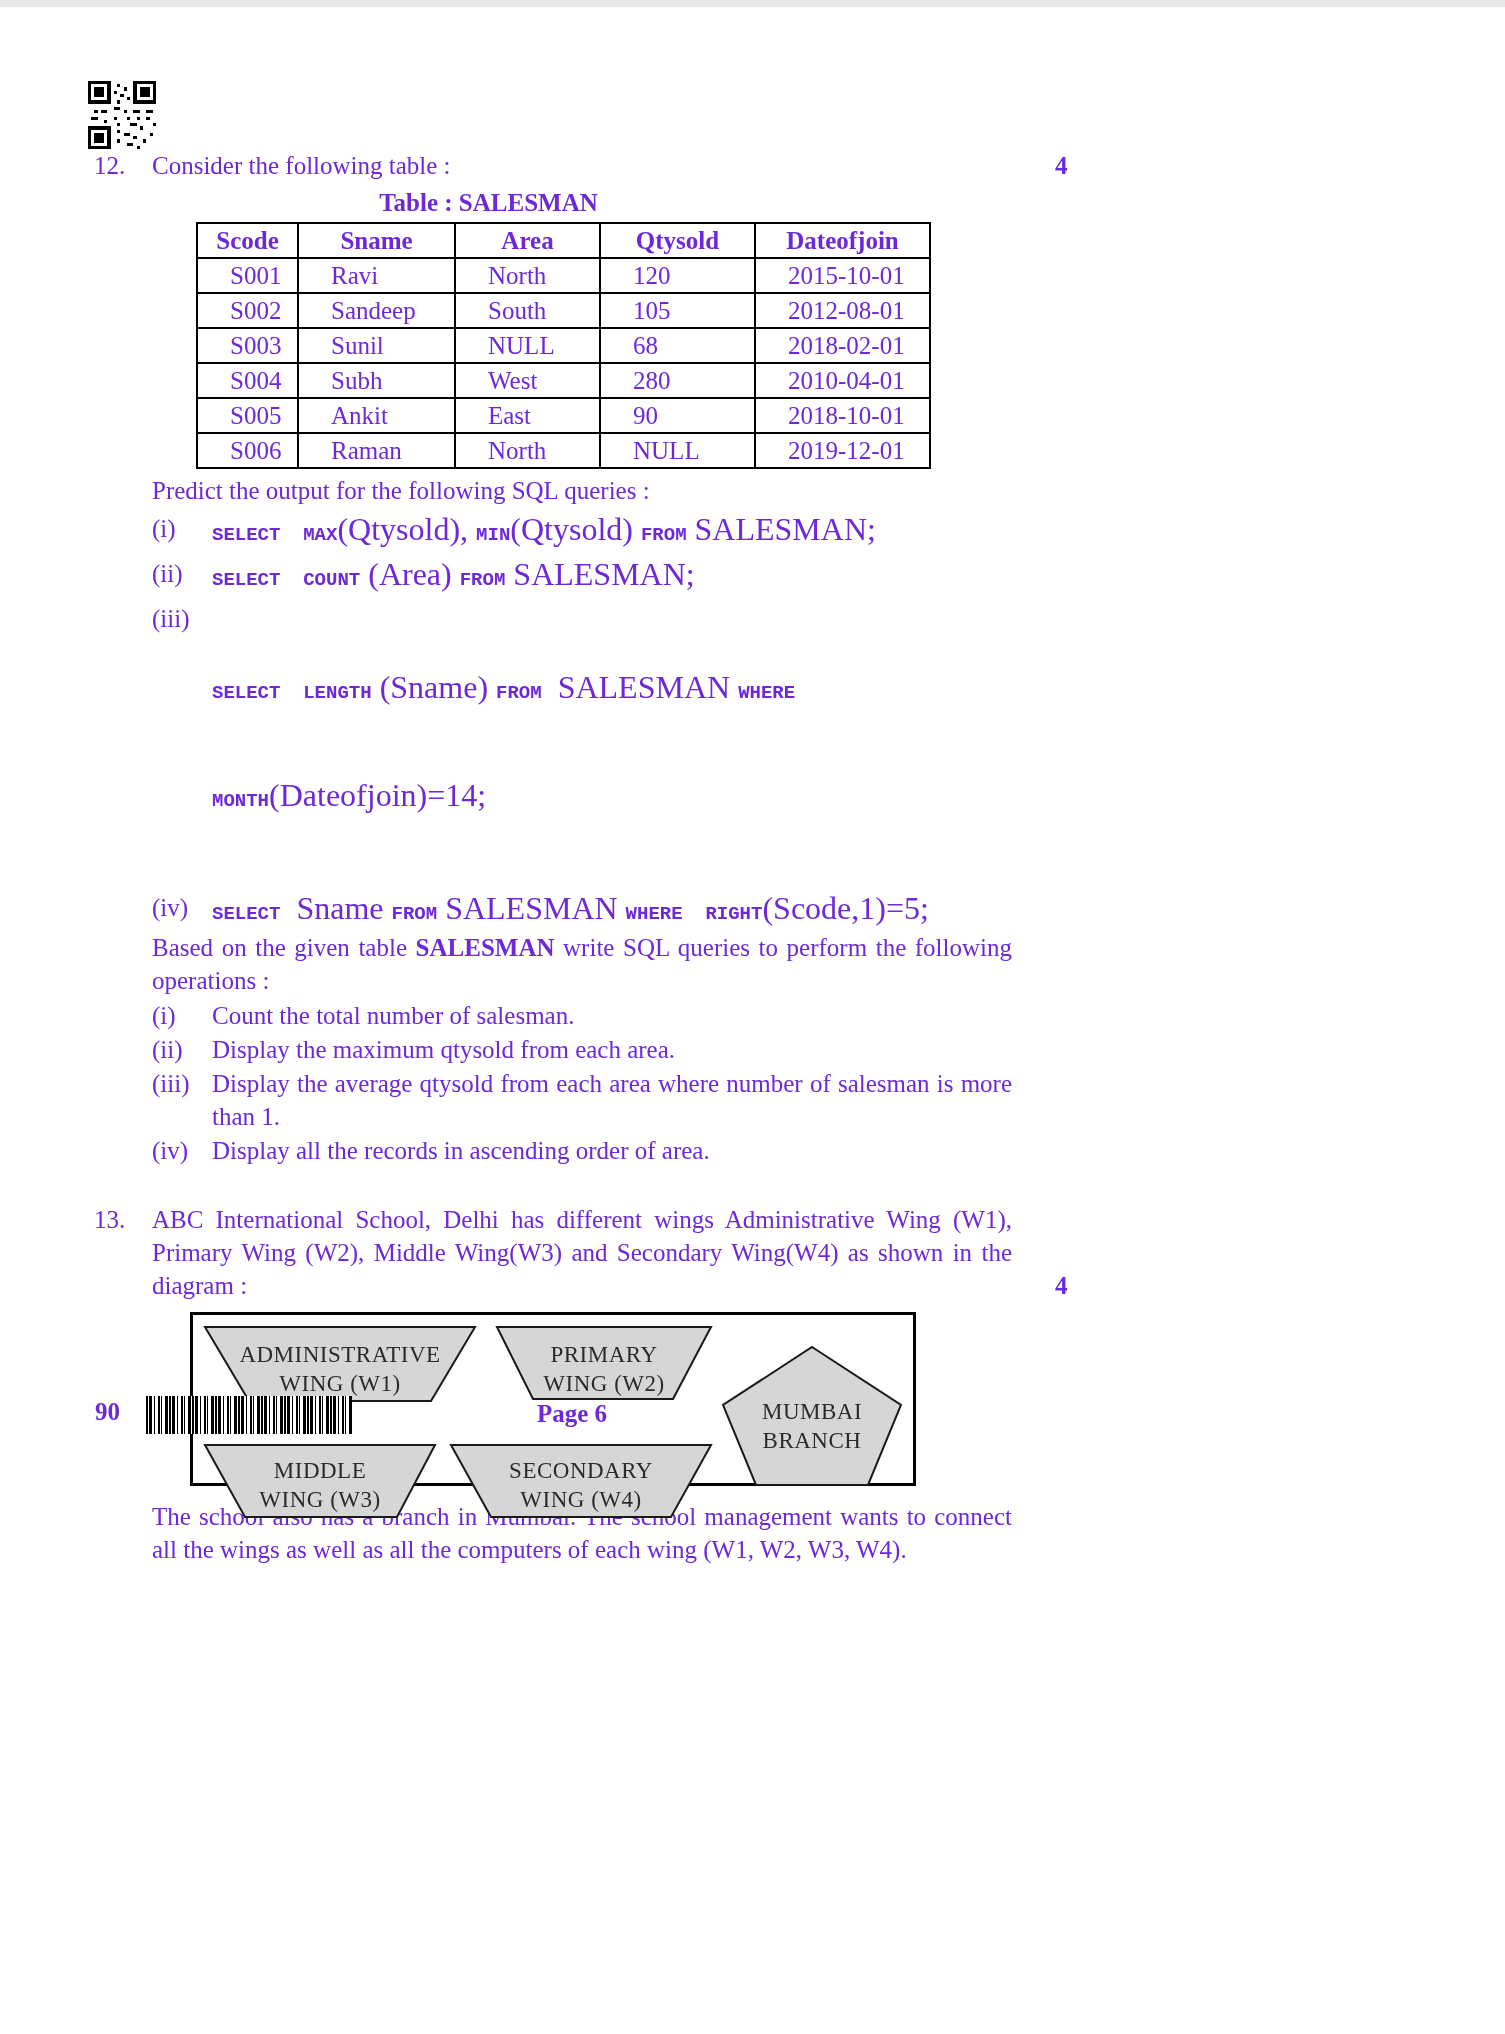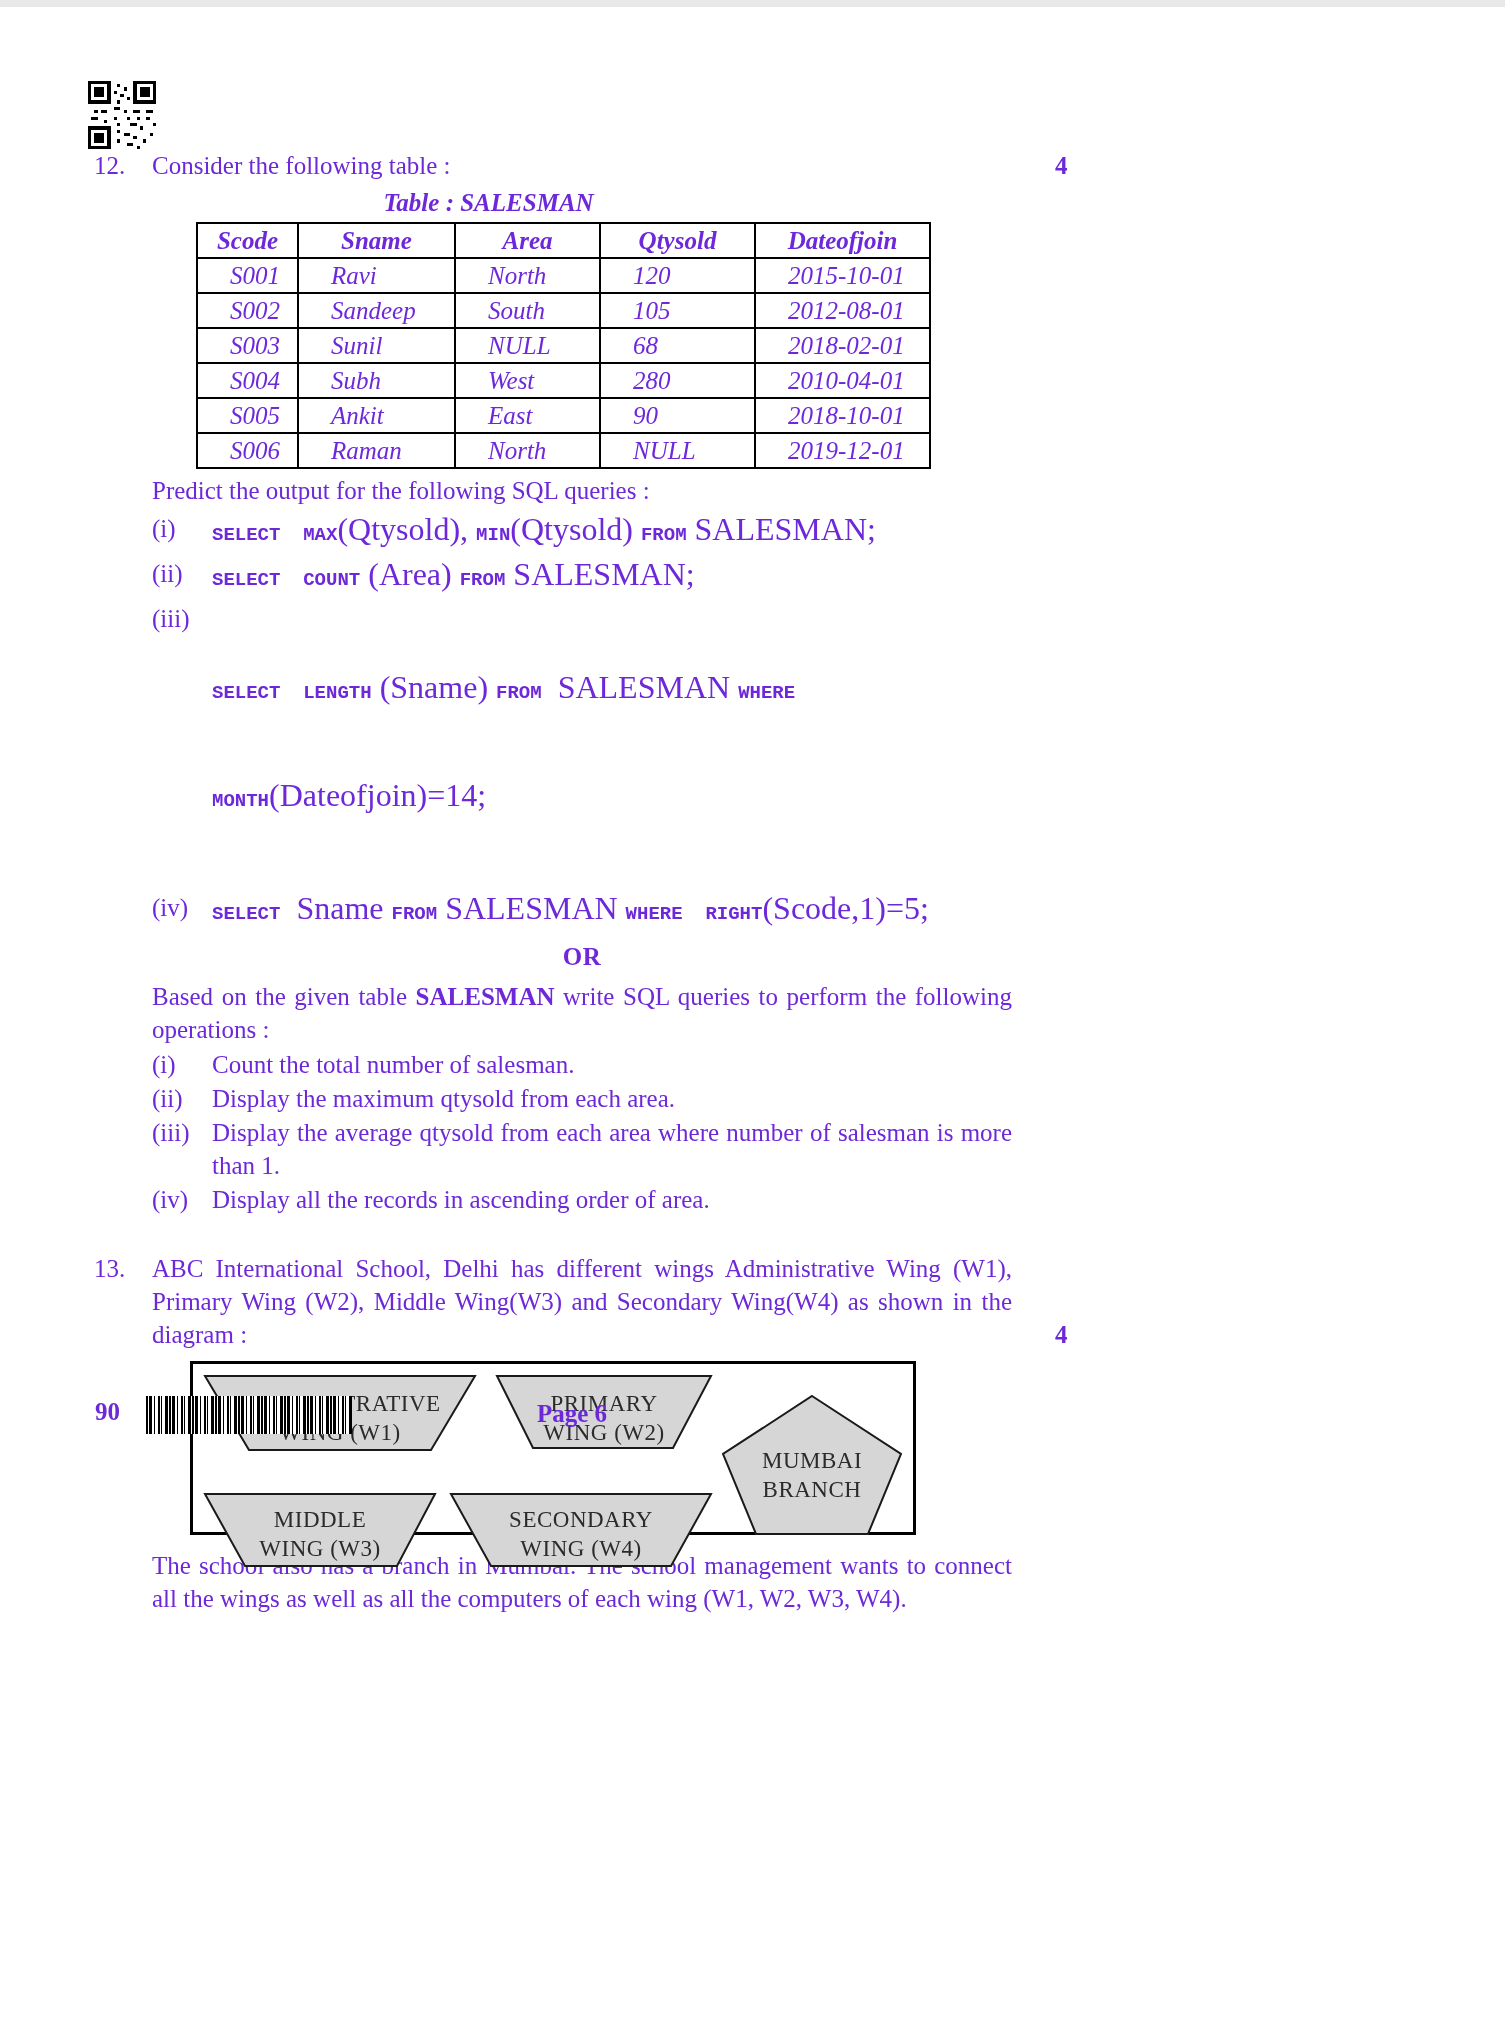--- a/index.html
+++ b/index.html
@@ -11,21 +11,21 @@
     overflow:hidden;
   }
   .qr { position:absolute; left:88px; top:74px; width:68px; height:68px; }
   .content { position:absolute; left:152px; top:142px; width:860px; }
 
   .q { position:relative; }
   .q-num { position:absolute; left:-58px; top:0; }
   .marks { position:absolute; left:903px; top:0; font-weight:700; }
   .marks-q13 { top:66px; }
 
-  .tbl-wrap { margin:4px 0 4px 44px; width:585px;font-style:italic; }
+  .tbl-wrap { margin:4px 0 4px 44px; width:585px; }
   .tbl-title { text-align:center; font-weight:700; margin-bottom:3px; }
   table.sql-table { border-collapse:collapse; width:733px; table-layout:fixed; }
   .sql-table th, .sql-table td { border:2px solid #000; height:34px; padding:0 11px; overflow:hidden; }
   .sql-table th { font-weight:700; text-align:center; }
   .sql-table td { text-align:left;padding-left:32px; }
   col.c0{width:101px;} col.c1{width:157px;} col.c2{width:145px;} col.c3{width:155px;} col.c4{width:175px;}
 
   .predict { margin-top:5px; }
 
   .sql-row { display:flex; margin-top:5px; line-height:34px; }
@@ -217,21 +217,20 @@
           <span class="line"><span class="kw">SELECT  LENGTH</span><span class="nm"> (Sname) </span><span class="kw">FROM</span><span class="nm">  SALESMAN </span><span class="kw">WHERE</span></span>
           <span class="line"><span class="kw">MONTH</span><span class="nm">(Dateofjoin)=14;</span></span>
         </span>
       </div>
 
       <div class="sql-row">
         <span class="sql-label">(iv)</span>
         <span class="sql-body"><span class="kw">SELECT</span><span class="nm">  Sname </span><span class="kw">FROM</span><span class="nm"> SALESMAN </span><span class="kw">WHERE  RIGHT</span><span class="nm">(Scode,1)=5;</span></span>
       </div>
 
-      <div class="or-line">OR</div>
 
       <p class="para"><span>Based on the given table </span><span class="b">SALESMAN</span><span> write SQL queries to perform the following operations :</span></p>
 
       <div class="ops">
         <div class="op">
           <span class="op-label">(i)</span>
           <span class="op-text">Count the total number of salesman.</span>
         </div>
         <div class="op">
           <span class="op-label">(ii)</span>

